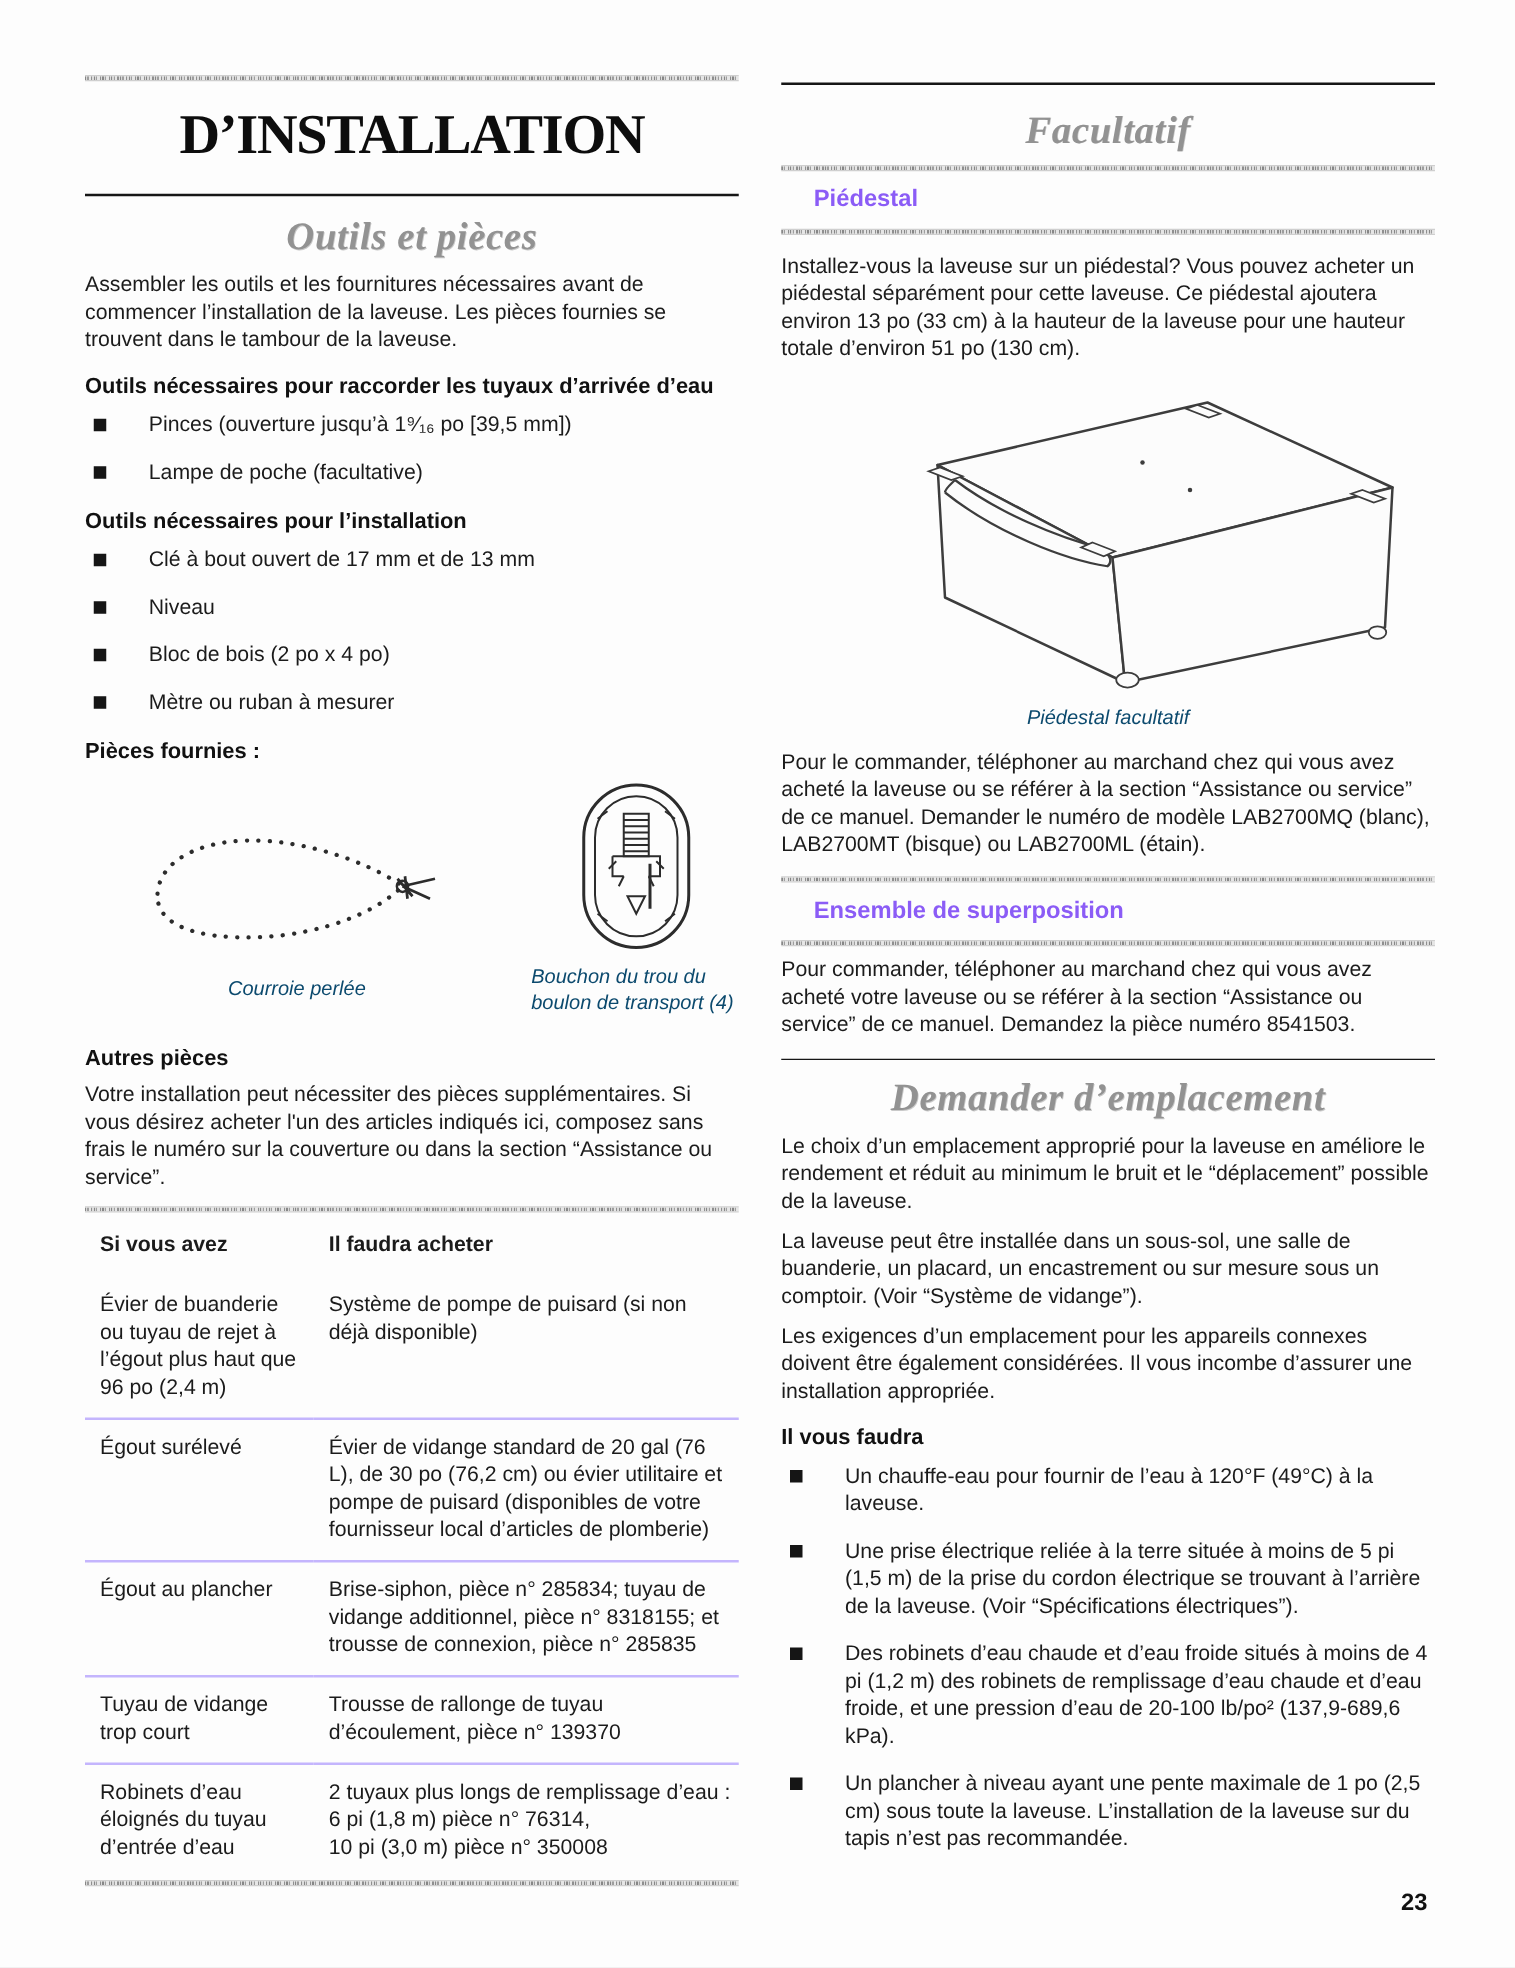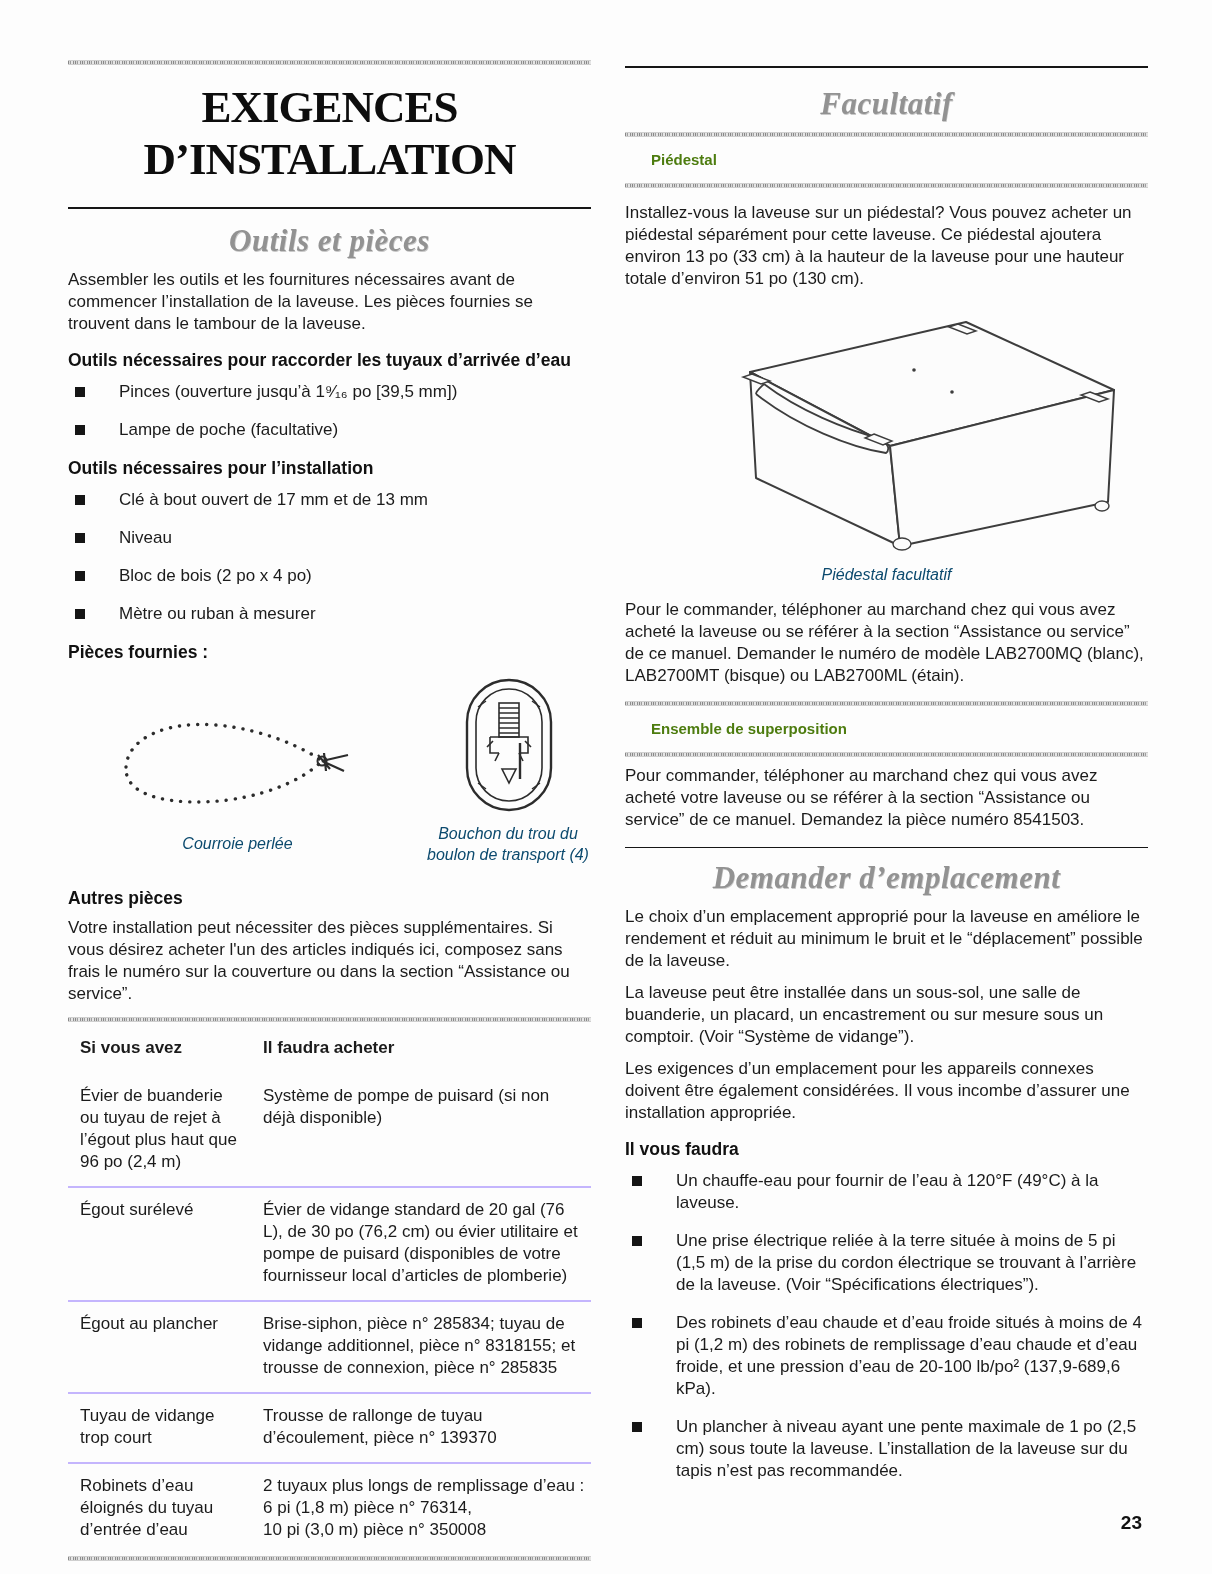--- a/index.html
+++ b/index.html
@@ -36,38 +36,38 @@
   .doc-title span { display:block; }
   .fancy {
     font-family:"Liberation Serif", serif;
     font-weight:bold; font-size:31px; line-height:36px;
     text-align:center; color:#929292; letter-spacing:0.5px;
     text-shadow:0.6px 0.6px 0 #c9c9c9;
     margin:14px 0 10px 0;
     font-style:italic;
   }
   .subhead { font-weight:bold; font-size:17.5px; line-height:22px; margin:14px 0 6px 0; color:#111; }
-  .boxhead { font-weight:bold; font-size:15px; line-height:24px; padding:9px 0 9px 26px; color:#4d7c0f; }
+  .boxhead { font-weight:bold; font-size:19px; line-height:24px; padding:9px 0 9px 26px; color:#8b5cf6; }
 
   p.body { margin:8px 0 10px 0; }
 
   
   ul.blist { list-style:none; margin:4px 0 2px 0; }
   ul.blist li { display:flex; margin:10px 0 16px 0; }
   .sq { width:10px; height:10px; background:#151515; flex:0 0 auto; margin:6px 34px 0 7px; }
   .btext { flex:1; }
 
   
   .fig-row { display:flex; margin:14px 0 4px 0; }
   .fig { display:flex; flex-direction:column; }
   .fig-strap { width:255px; margin-left:42px; padding-top:28px; }
   .fig-plug { width:200px; margin-left:60px; }
   .caption { font-style:italic; font-size:16px; line-height:21px; color:#0c4a6e; margin-top:10px; }
   .caption.center { text-align:center; }
-  .pre { white-space:pre-line;text-align:center; }
+  .pre { white-space:pre-line; }
 
   
   table.parts { width:100%; border-collapse:collapse; }
   table.parts th, table.parts td {
     text-align:left; vertical-align:top; font-size:17px; line-height:22px;
     padding:11px 6px 13px 12px;
   }
   table.parts th { font-weight:bold; padding-top:13px; padding-bottom:15px; }
   table.parts .c1 { width:183px; }
   table.parts tr { border-bottom:2px solid #c4b5fd; }
@@ -85,21 +85,20 @@
 </head>
 <body>
 
 <div class="page">
   <div class="columns">
 
     <div class="col">
       <div class="stipple"></div>
 
       <h1 class="doc-title">
-        <span>EXIGENCES</span>
         <span>D’INSTALLATION</span>
       </h1>
 
       <div class="rule"></div>
 
       <h2 class="fancy">Outils et pièces</h2>
 
       <p class="body">Assembler les outils et les fournitures nécessaires avant de commencer l’installation de la laveuse. Les pièces fournies se trouvent dans le tambour de la laveuse.</p>
 
       <h3 class="subhead">Outils nécessaires pour raccorder les tuyaux d’arrivée d’eau</h3>

